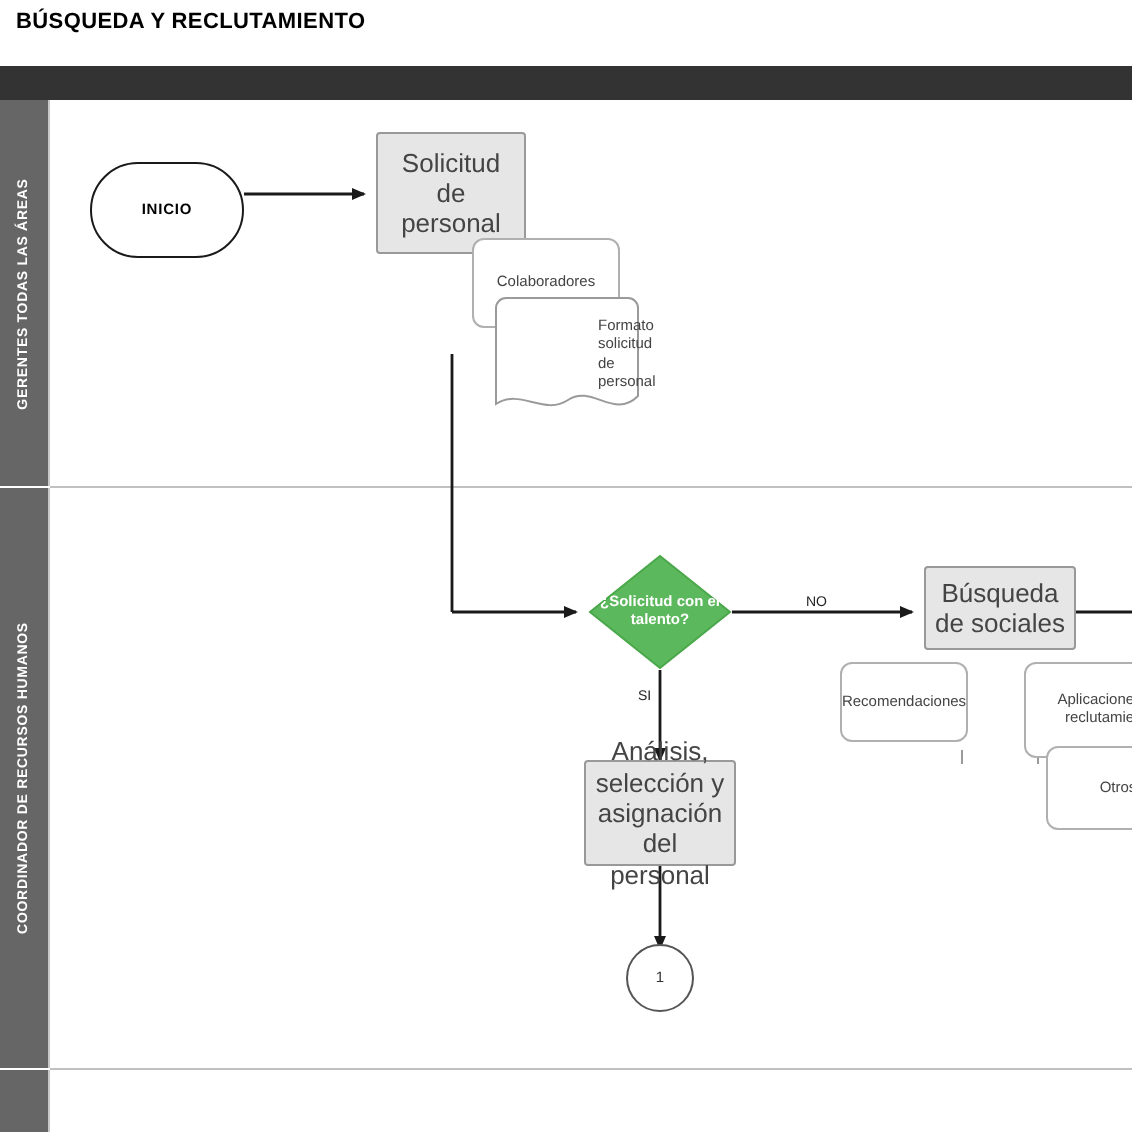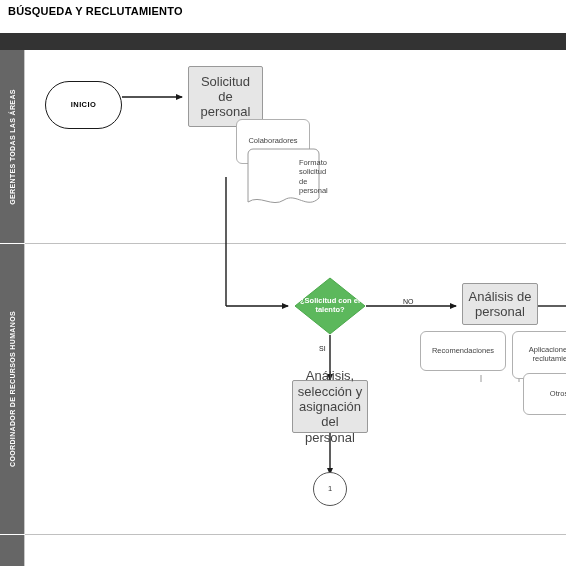--- a/index.html
+++ b/index.html
@@ -248,23 +248,23 @@
   <div class="decision" style="left:294px; top:227px; width:72px; height:58px;">
     <svg viewBox="0 0 72 58" width="72" height="58">
       <polygon points="36,1 71,29 36,57 1,29" fill="#5cb85c" stroke="#4aa84a" stroke-width="1"></polygon>
     </svg>
     <div class="decision-label">¿Solicitud con el talento?</div>
   </div>
 
   <div class="edge-label" style="left:402px; top:248px;">NO</div>
   <div class="edge-label" style="left:318px; top:295px;">SI</div>
 
-  <div class="node process" style="left:462px; top:233px; width:76px; height:42px;">Análisis de personal</div>
-
-  <div class="node card" style="left:420px; top:281px; width:86px; height:40px;">Recomendaciones</div>
+  <div class="node process" style="left:462px; top:233px; width:76px; height:42px;">Búsqueda de sociales</div>
+
+  <div class="node card" style="left:420px; top:281px; width:64px; height:40px;">Recomendaciones</div>
 
   <div class="node card" style="left:512px; top:281px; width:86px; height:48px;">Aplicaciones de reclutamiento</div>
 
 
   <div class="node card" style="left:523px; top:323px; width:72px; height:42px;">Otros</div>
 
   <div class="node process" style="left:292px; top:330px; width:76px; height:53px;">Análisis, selección y asignación del personal</div>
 
   <div class="node connector-circle" style="left:313px; top:422px; width:34px; height:34px;">1</div>
 

